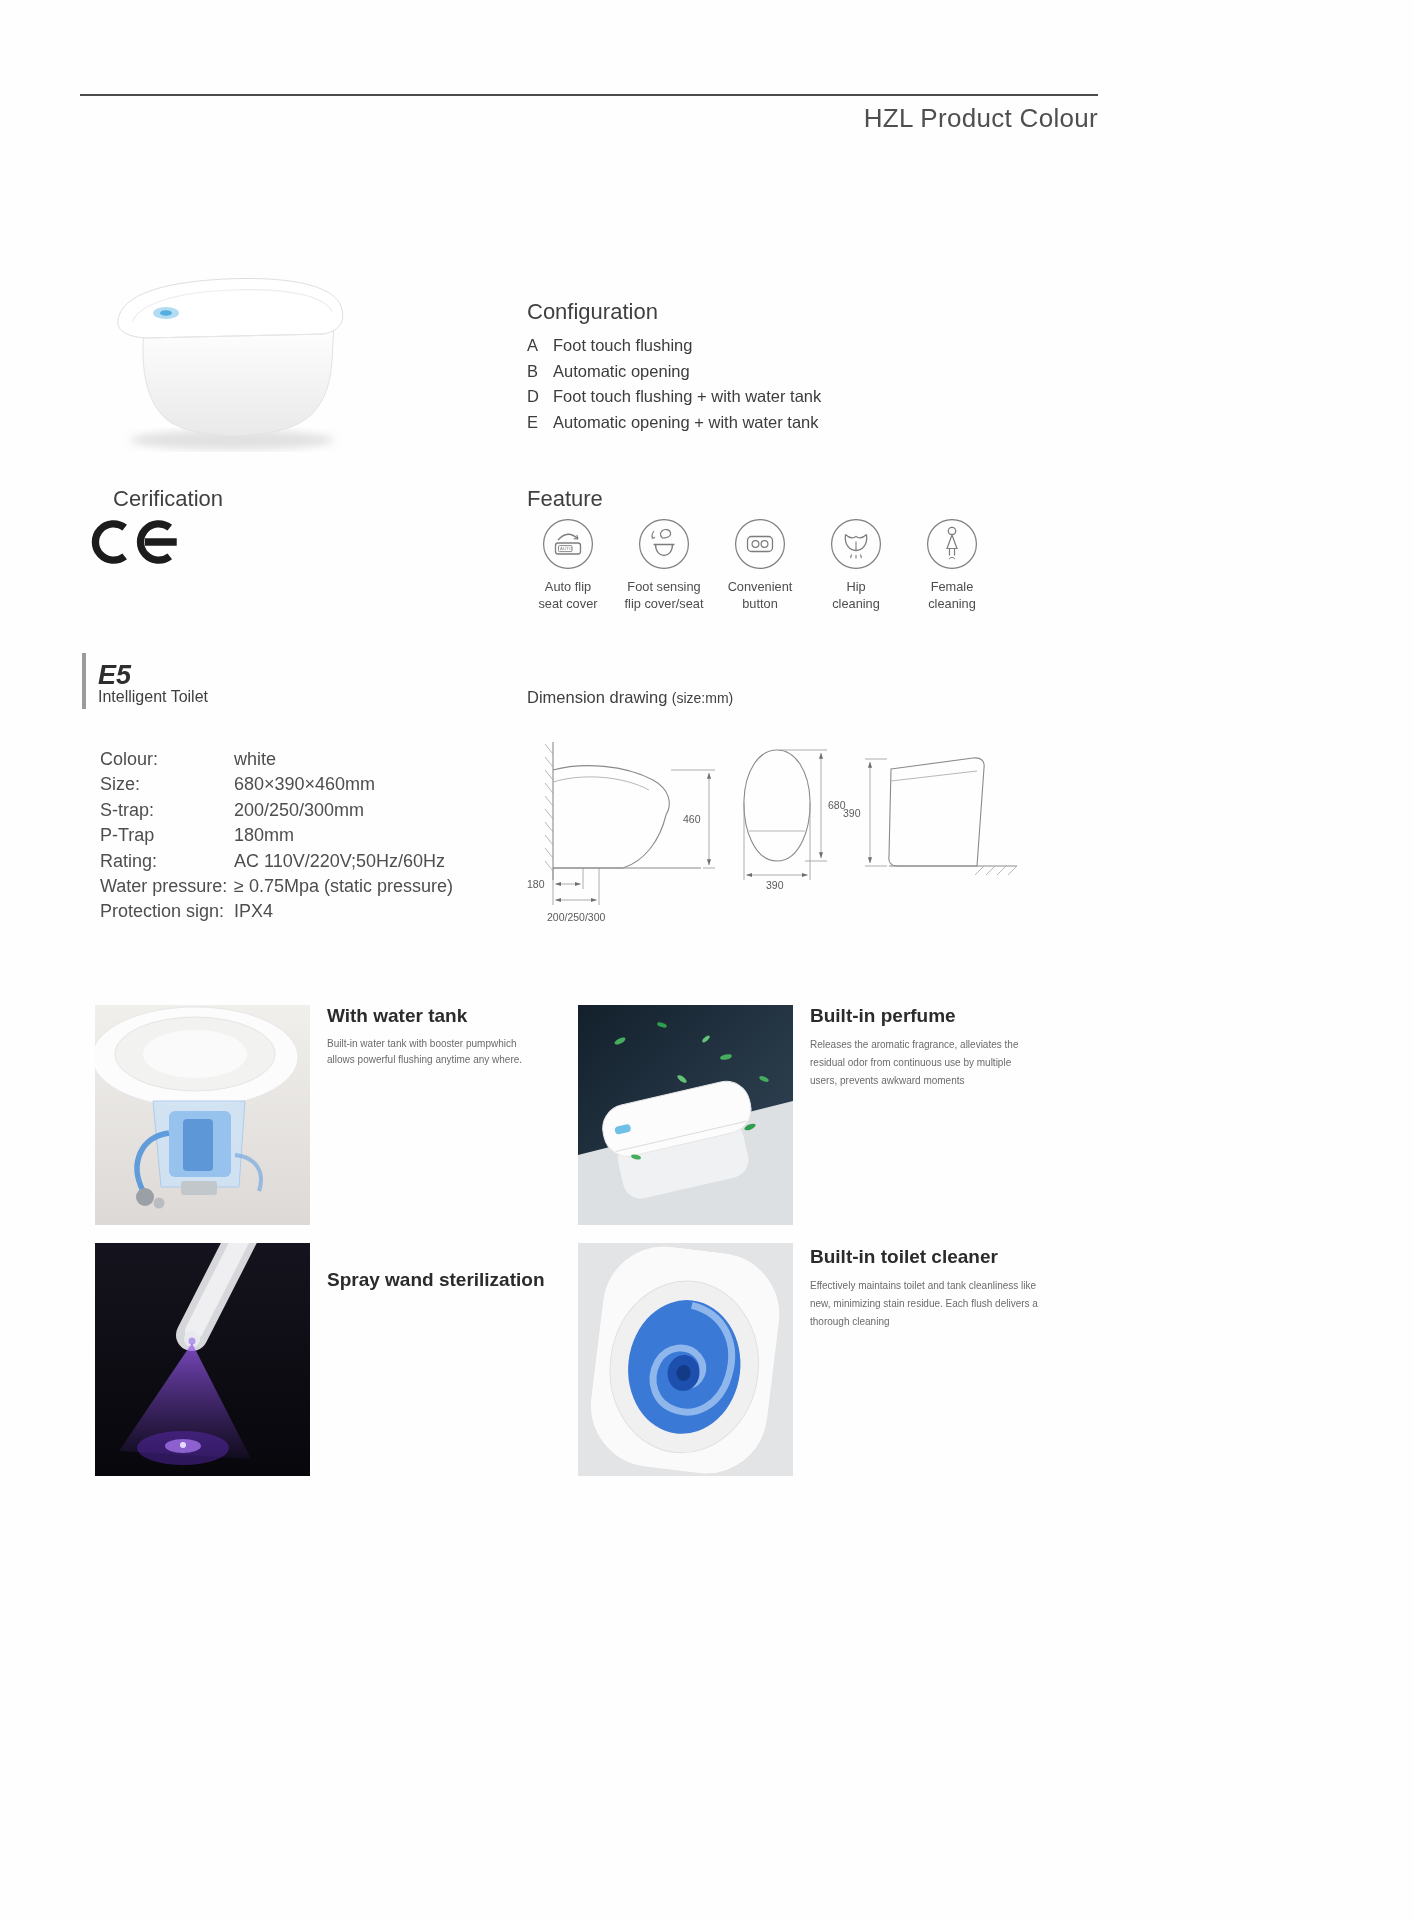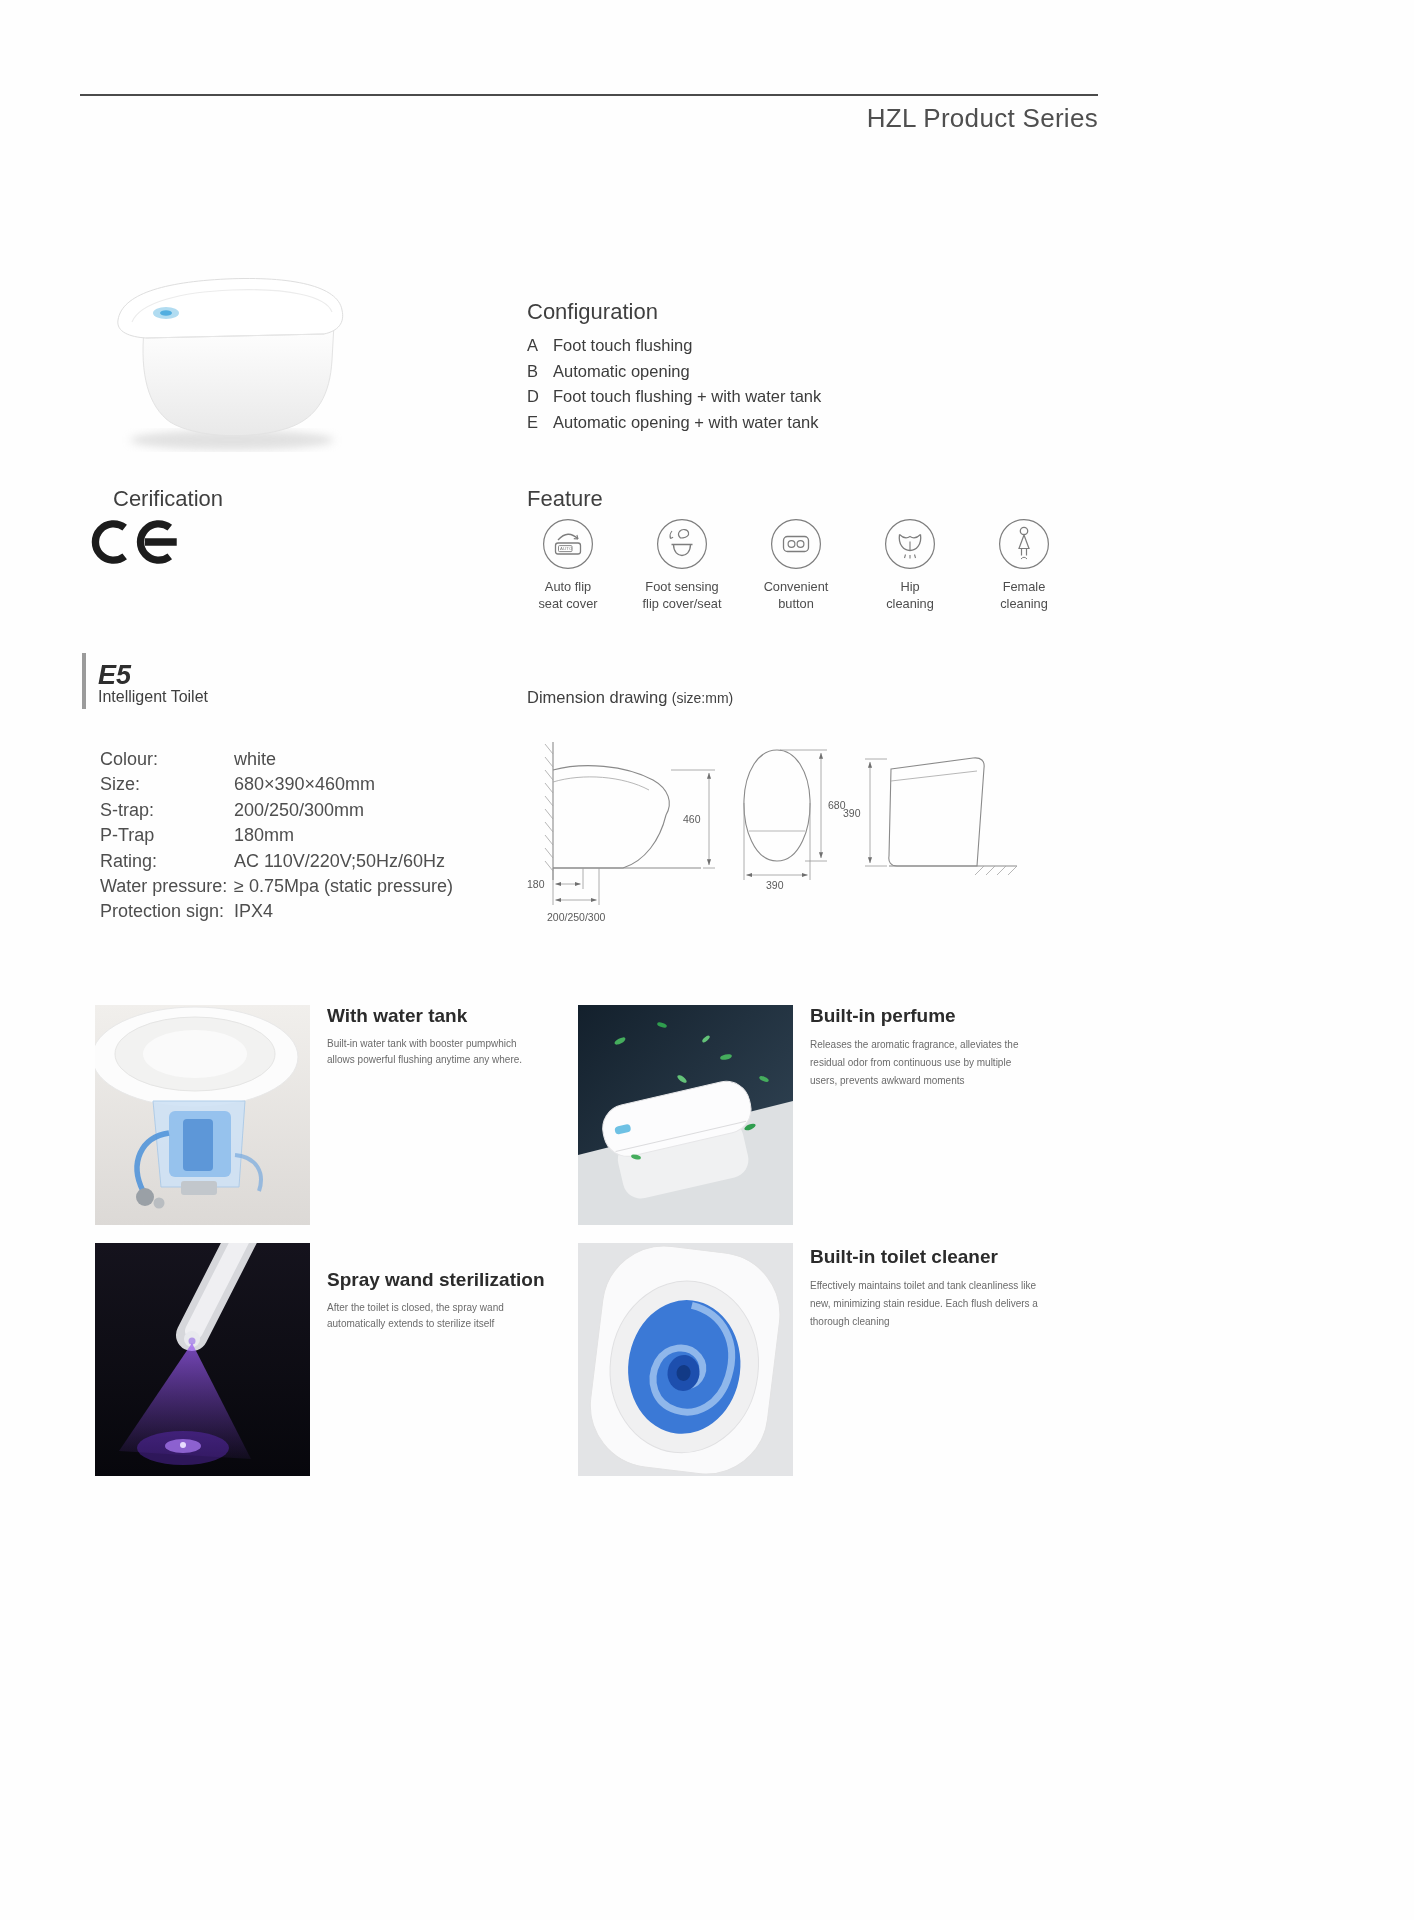--- a/index.html
+++ b/index.html
@@ -15,21 +15,21 @@
   .sec-heading { position:absolute; font-size:22px; color:#3f3f3f; }
   .cfg-title { left:527px; top:299px; }
   .cfg-list { position:absolute; left:527px; top:336px; font-size:16.5px; color:#3c3c3c; }
   .cfg-row { height:25.5px; display:flex; }
   .cfg-key { width:26px; }
 
   .cert-title { left:85px; top:486px;margin-left:28px; }
   .ce-mark { position:absolute; left:90px; top:516px; width:98px; height:52px; }
 
   .feat-title { left:527px; top:486px;text-align:right; }
-  .feat-row { position:absolute; left:521px; top:518px; display:flex; gap:20px; }
+  .feat-row { position:absolute; left:521px; top:518px; display:flex; gap:2px; }
   .feat-item { width:94px; display:flex; flex-direction:column; align-items:center; }
   .feat-icon { width:52px; height:52px; }
   .feat-label { margin-top:9px; font-size:12.8px; line-height:1.32; color:#4d4d4d; text-align:center; }
   .feat-label span { display:block; }
 
   .model-bar { position:absolute; left:82px; top:653px; width:4px; height:56px; background:#9b9b9b; }
   .model-name { position:absolute; left:98px; top:660px; font-size:27px; font-weight:bold; color:#2e2e2e;font-style:italic; }
   .model-sub { position:absolute; left:98px; top:688px; font-size:16px; color:#3f3f3f; }
 
   .specs { position:absolute; left:100px; top:749px; font-size:18px; color:#4e4e4e; }
@@ -58,21 +58,21 @@
   .t2 .card-body, .t4 .card-body { line-height:1.78; }
 
   .icon-stroke { stroke:#7d7d7d; fill:none; }
 </style>
 </head>
 <body>
 
 <div class="page">
 
   <div class="top-rule"></div>
-  <div class="series-title">HZL Product Series</div>
+  <div class="series-title">HZL Product Colour</div>
 
   <svg class="hero" viewBox="0 0 272 240">
     <defs>
       <linearGradient id="hg" x1="0" y1="0" x2="0" y2="1">
         <stop offset="0" stop-color="#ffffff"></stop>
           <stop offset="1" stop-color="#e9e9e9"></stop>
       </linearGradient>
       <filter id="blur4">
           <feGaussianBlur stdDeviation="4"></feGaussianBlur>
         </filter>
@@ -355,21 +355,20 @@
     <line x1="152" y1="-16" x2="99" y2="88" stroke="#efeff2" stroke-width="18" stroke-linecap="round"></line>
     <circle cx="97" cy="96" r="8" fill="#e9eaee"></circle>
     <circle cx="97" cy="98" r="3.5" fill="#b49ae8"></circle>
     <polygon points="97,100 24,208 156,216" fill="url(#cone)"></polygon>
     <ellipse cx="88" cy="205" rx="46" ry="17" fill="#6a2fd0" opacity="0.4"></ellipse>
     <ellipse cx="88" cy="203" rx="18" ry="7" fill="#a878f0" opacity="0.75"></ellipse>
     <circle cx="88" cy="202" r="3" fill="#e8dcff"></circle>
   </svg>
   <div class="card-text t3">
     <div class="card-title">Spray wand sterilization</div>
-    <div class="card-body">After the toilet is closed, the spray wand automatically extends to sterilize itself</div>
   </div>
 
   <svg class="card-img img4" viewBox="0 0 215 233">
     <rect width="215" height="233" fill="#e3e4e6"></rect>
     <g transform="rotate(7 107 118)">
       <rect x="18" y="6" width="178" height="222" rx="62" fill="#fafafb" stroke="#e2e2e3"></rect>
       <ellipse cx="107" cy="124" rx="74" ry="86" fill="#f0f0f1" stroke="#e0e0e2"></ellipse>
       <ellipse cx="107" cy="124" rx="56" ry="67" fill="#3b79d6"></ellipse>
       <path d="M107,62 C140,66 158,94 152,128 C147,158 124,172 104,168 C82,164 72,142 80,122 C87,105 108,100 120,112 C130,122 126,140 112,142" fill="none" stroke="#9fc2ef" stroke-width="7" opacity="0.85"></path>
       <ellipse cx="107" cy="130" rx="16" ry="18" fill="#1d4fae"></ellipse>

